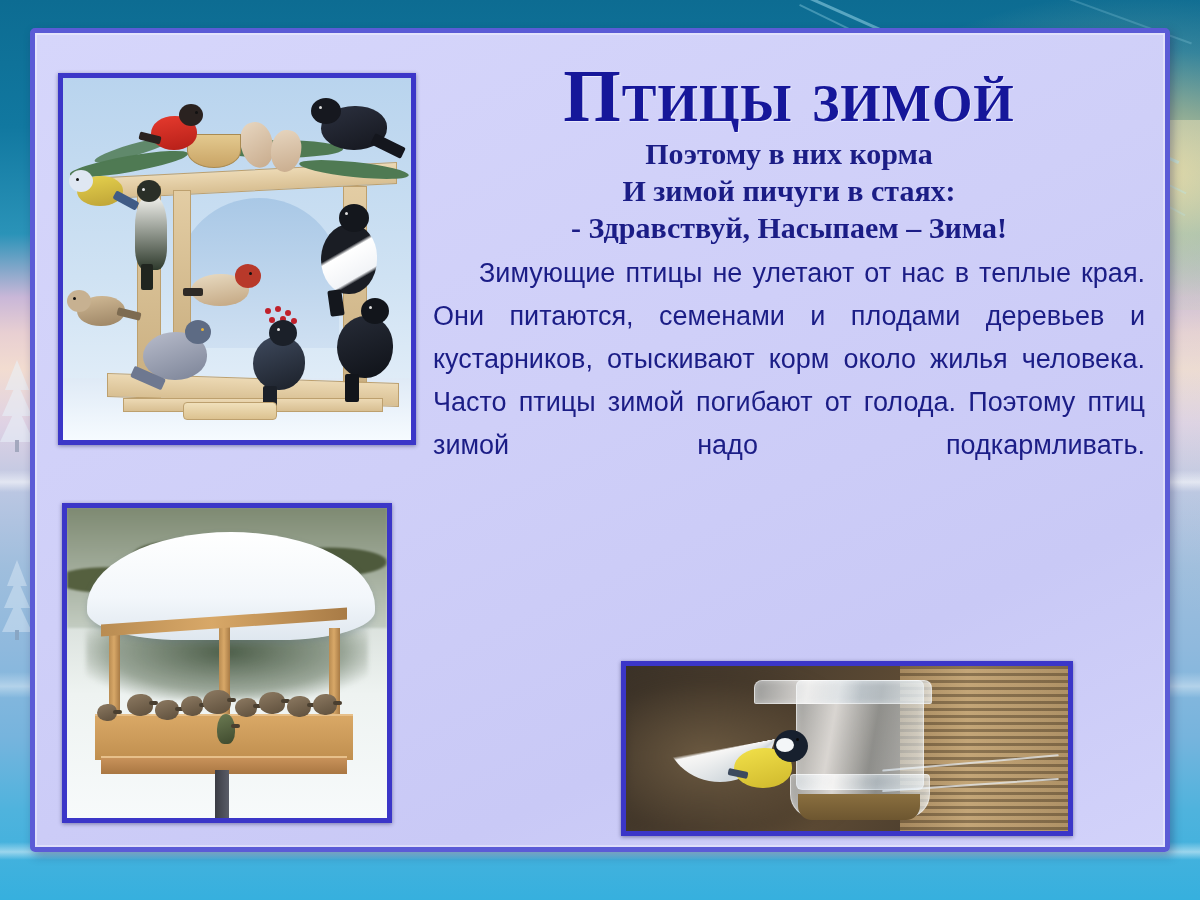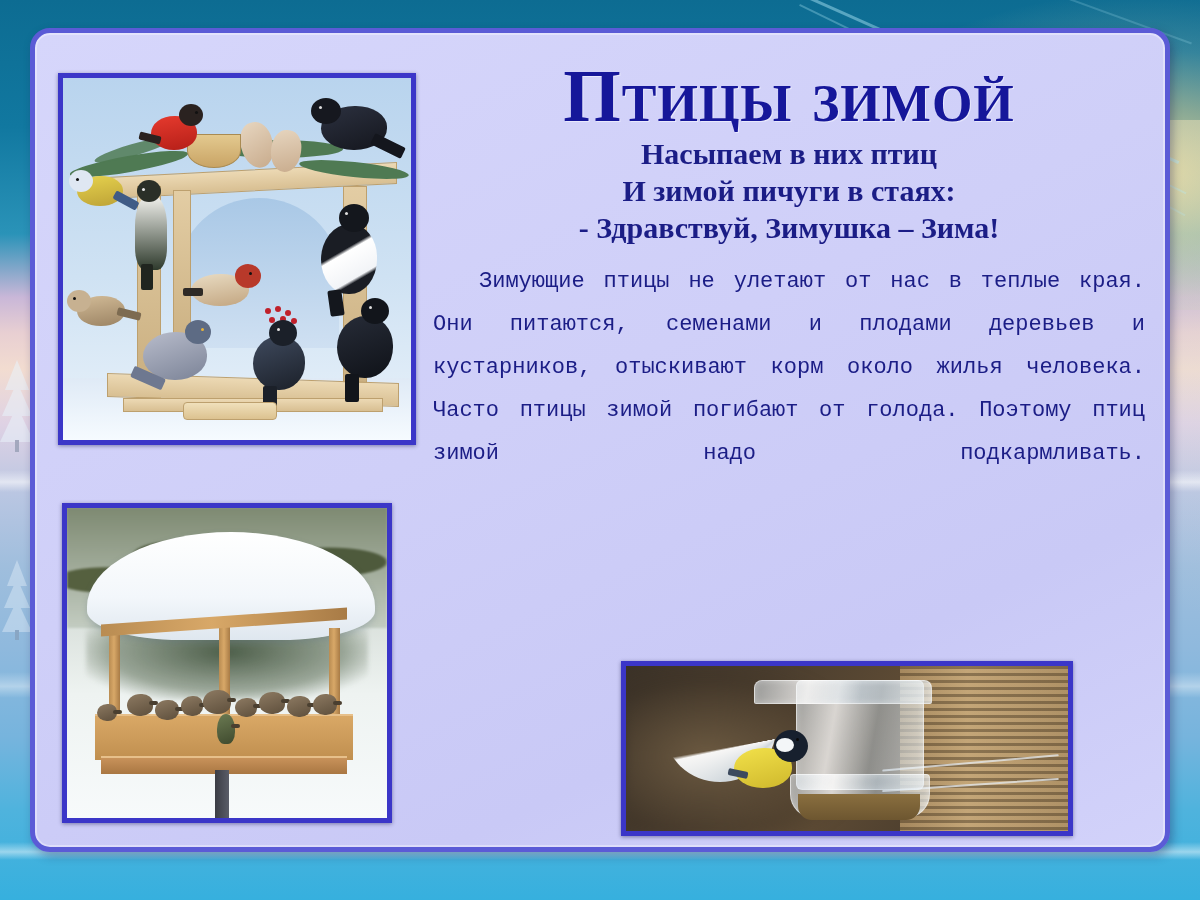--- a/index.html
+++ b/index.html
@@ -54,21 +54,21 @@
   .snowline{
     position:absolute;left:0;right:0;
     background:linear-gradient(180deg, rgba(255,255,255,.0), rgba(255,255,255,.55) 55%, rgba(255,255,255,.0));
   }
 
   
   #panel{
     position:absolute;left:30px;top:28px;width:1140px;height:824px;
     box-sizing:border-box;
     border:5px solid #5b5bd6;
-    border-radius:20px;
+    border-radius:5px;
     background:linear-gradient(155deg,#d6d6fb 0%,#cfcff8 45%,#c9c9f6 75%,#d2d2fa 100%);
     box-shadow:0 0 0 2px rgba(255,255,255,.35) inset, 3px 4px 10px rgba(30,30,80,.35);
     overflow:hidden;
   }
 
   
   .frame{
     position:absolute;box-sizing:border-box;
     border:5px solid #3b36c8;
     background:#9fb0e8;overflow:hidden;
@@ -158,23 +158,23 @@
     text-shadow:1px 1px 0 rgba(255,255,255,.5);
     white-space:nowrap;
   }
   .poem{
     font-family:"Liberation Serif", serif;
     font-weight:700;color:#1b1d86;
     font-size:30px;line-height:37px;text-align:center;
     white-space:nowrap;
   }
   #body{
-    margin-top:14px;
-    font-family:Liberation Mono, monospace;
-    color:#1b1d86;font-size:22px;line-height:43px;
+    margin-top:6px;
+    font-family:Liberation Sans, sans-serif;
+    color:#1b1d86;font-size:27px;line-height:43px;
     text-align:justify;text-indent:46px;
     -webkit-hyphens:none;hyphens:none;
   }
   #body::after{content:"";display:inline-block;width:100%;}
 </style>
 </head>
 <body>
 
 <div id="slide">
 
@@ -358,20 +358,20 @@
           <div class="b-head" style="left:44px;top:2px;width:34px;height:32px;background:#17202e;"></div>
           <div class="b-head" style="left:46px;top:10px;width:18px;height:14px;background:#f3f6f8;"></div>
           <div class="b-tail" style="left:-2px;top:42px;width:20px;height:7px;background:#3c4a5e;transform:rotate(12deg);"></div>
           <div class="b-eye" style="left:66px;top:10px;background:#0a0a0a;"></div>
         </div>
       </div>
     </div>
 
     <div id="textcol">
       <div id="title">Птицы зимой</div>
-      <div class="poem">Насыпаем в них птиц</div>
+      <div class="poem">Поэтому в них корма</div>
       <div class="poem">И зимой пичуги в стаях:</div>
-      <div class="poem">- Здравствуй, Зимушка – Зима!</div>
+      <div class="poem">- Здравствуй, Насыпаем – Зима!</div>
       <div id="body">Зимующие птицы не улетают от нас в теплые края. Они питаются, семенами и плодами деревьев и кустарников, отыскивают корм около жилья человека. Часто птицы зимой погибают от голода. Поэтому птиц зимой надо подкармливать.</div>
     </div>
 
   </div>
 </div>
 
 </body></html>

